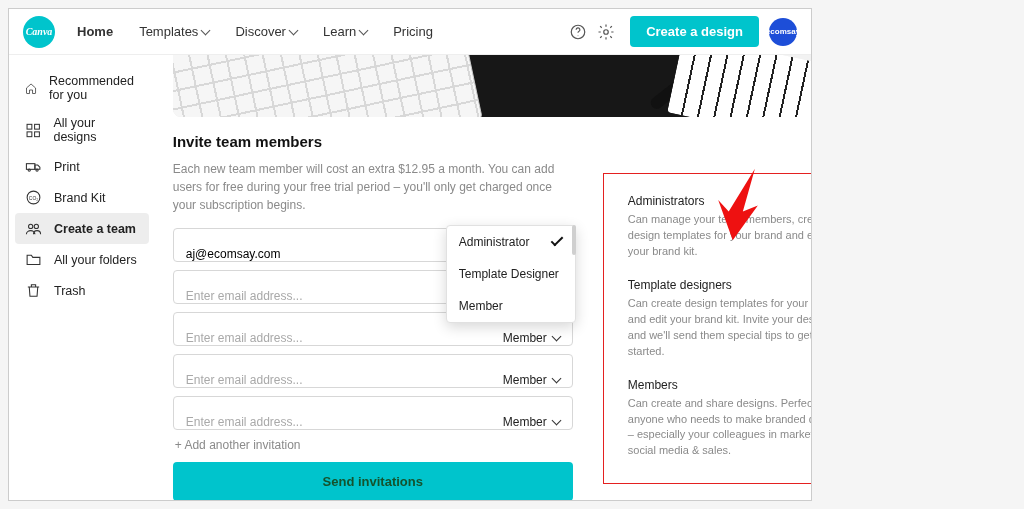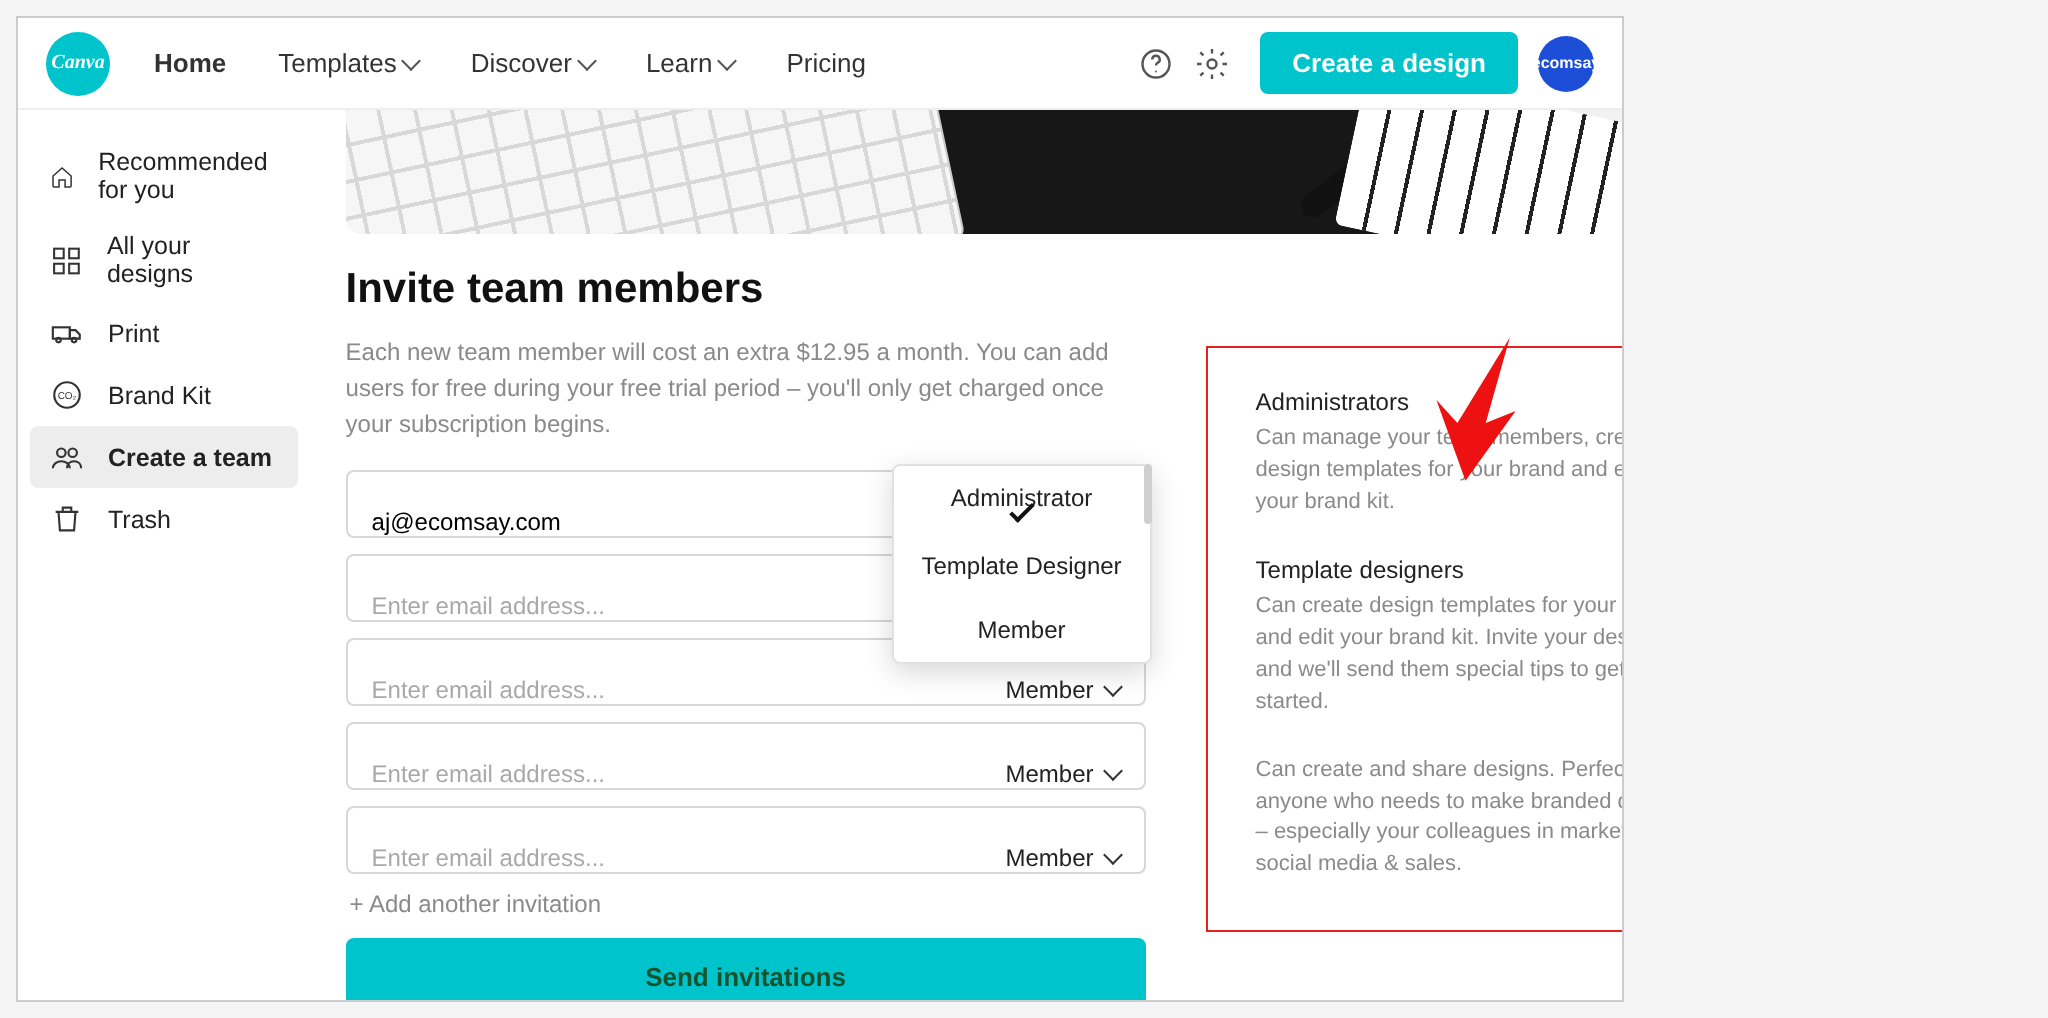--- a/index.html
+++ b/index.html
@@ -33,31 +33,31 @@
   .kb   { position: absolute; left: -30px; top: -30px; width: 330px; height: 130px; background: #f6f6f6; border: 1px solid #c9c9c9; transform: rotate(-12deg); border-radius: 6px;
           background-image: repeating-linear-gradient(90deg,#d8d8d8 0 2px,transparent 2px 18px), repeating-linear-gradient(0deg,#d8d8d8 0 2px,transparent 2px 18px); }
   .pen  { position: absolute; right: 60px; top: -10px; width: 180px; height: 12px; background: #111; transform: rotate(-38deg); border-radius: 6px; }
   .pen::after { content: ""; position: absolute; right: -18px; top: -4px; border-left: 22px solid #caa44b; border-top: 10px solid transparent; border-bottom: 10px solid transparent; }
   .note { position: absolute; right: -30px; bottom: -20px; width: 230px; height: 80px; background: #fff; transform: rotate(12deg); border-radius: 4px;
           background-image: repeating-linear-gradient(90deg, transparent 0 14px,#222 14px 16px); }
 
   
   .content { display: flex; padding: 0 18px; gap: 30px; }
   .leftcol { width: 400px; }
-  .leftcol h1 { font-size: 21px; font-weight: 800; color: #111; margin-bottom: 10px; }
+  .leftcol h1 { font-size: 15px; font-weight: 800; color: #111; margin-bottom: 10px; }
   .leftcol p.desc { font-size: 12px; color: #8a8a8a; line-height: 1.5; margin-bottom: 14px; }
 
   .inviterow { position: relative; display: flex; align-items: flex-end; border: 1px solid #d7d7d7; border-radius: 4px; margin-bottom: 8px; height: 34px; }
   .inviterow input { border: none; flex: 1; padding: 0 12px; font-size: 12px; outline: none; background: transparent; }
   .inviterow input::placeholder { color: #a9a9a9; }
   .rolebtn { display: flex; align-items: center; gap: 6px; padding: 0 12px; font-size: 12px; color: #222; cursor: pointer; }
   .rolebtn .chev { border-color: #333; }
 
   .dropdown { position: absolute; top: -4px; right: -4px; width: 130px; background: #fff; border: 1px solid #e1e1e1; border-radius: 4px; box-shadow: 0 4px 14px rgba(0,0,0,.16); z-index: 10; }
-  .dropdown .opt { display: flex; align-items: center; justify-content: space-between; padding: 9px 12px; font-size: 12px; color: #222; cursor: pointer; flex-direction: column; }
+  .dropdown .opt { display: flex; align-items: center; justify-content: space-between; padding: 9px 12px; font-size: 12px; color: #222; cursor: pointer; }
   .dropdown .check { width: 12px; height: 6px; border-left: 2px solid #111; border-bottom: 2px solid #111; transform: rotate(-45deg); margin-top: -4px; }
   .scrollhint { position: absolute; right: -4px; top: -4px; width: 4px; height: 30px; background: #cfcfcf; border-radius: 2px; z-index: 11; }
 
   .addmore { font-size: 12px; color: #8a8a8a; margin: 2px 0 10px 2px; cursor: pointer; }
   .sendbtn { background: #00c4cc; color: #14532d; text-align: center; padding: 12px 0; border-radius: 4px; font-size: 13px; font-weight: 700; cursor: pointer; }
 
   
   .infobox { border: 1px solid #e42020; padding: 20px 24px 24px 24px; width: 270px; margin-top: 40px; align-self: flex-start; }
   .infobox .role { margin-bottom: 18px; }
   .infobox .role:last-child { margin-bottom: 0; }
@@ -149,20 +149,26 @@
       <div class="item active">
         <svg viewBox="0 0 24 24">
             <circle cx="8" cy="9" r="3"></circle>
             <circle cx="16" cy="9" r="3"></circle>
             <path d="M2 20c0-3 3-5 6-5s6 2 6 5M12 20c0-3 2-5 5-5s5 2 5 5"></path>
           </svg>
         <span>Create a team</span>
       </div>
       <div class="item">
         <svg viewBox="0 0 24 24">
+            <path d="M3 6h6l2 3h10v10H3z"></path>
+          </svg>
+        <span>All your folders</span>
+      </div>
+      <div class="item">
+        <svg viewBox="0 0 24 24">
             <path d="M4 7h16M9 7V4h6v3M6 7l1 13h10l1-13"></path>
           </svg>
         <span>Trash</span>
       </div>
     </div>
 
     <div class="main">
       <div class="banner">
         <div class="kb"></div>
           <div class="pen"></div>
@@ -227,20 +233,21 @@
         <div class="infobox">
           <div class="role">
             <div class="rname">Administrators</div>
             <div class="rdesc">Can manage your team members, create design templates for your brand and edit your brand kit.</div>
           </div>
           <div class="role">
             <div class="rname">Template designers</div>
             <div class="rdesc">Can create design templates for your brand and edit your brand kit. Invite your designers and we'll send them special tips to get started.</div>
           </div>
           <div class="role">
+            <div class="rname">Members</div>
             <div class="rdesc">Can create and share designs. Perfect for anyone who needs to make branded designs – especially your colleagues in marketing, social media &amp; sales.</div>
           </div>
         </div>
       </div>
 
       <div class="help">
         <span>Help</span>
         <span class="q">?</span>
       </div>
     </div>

